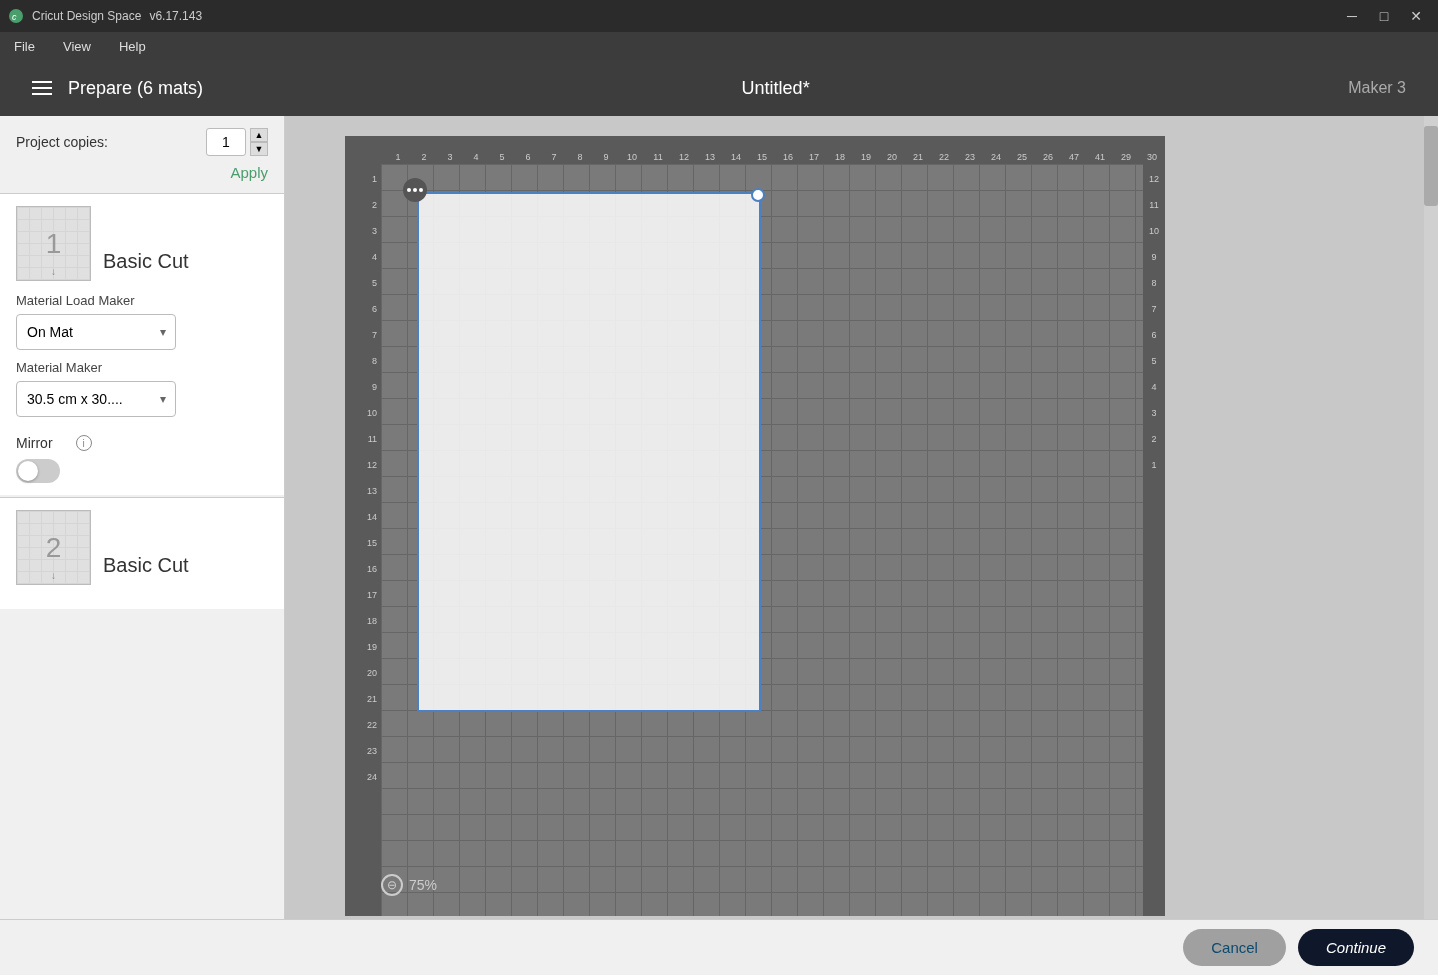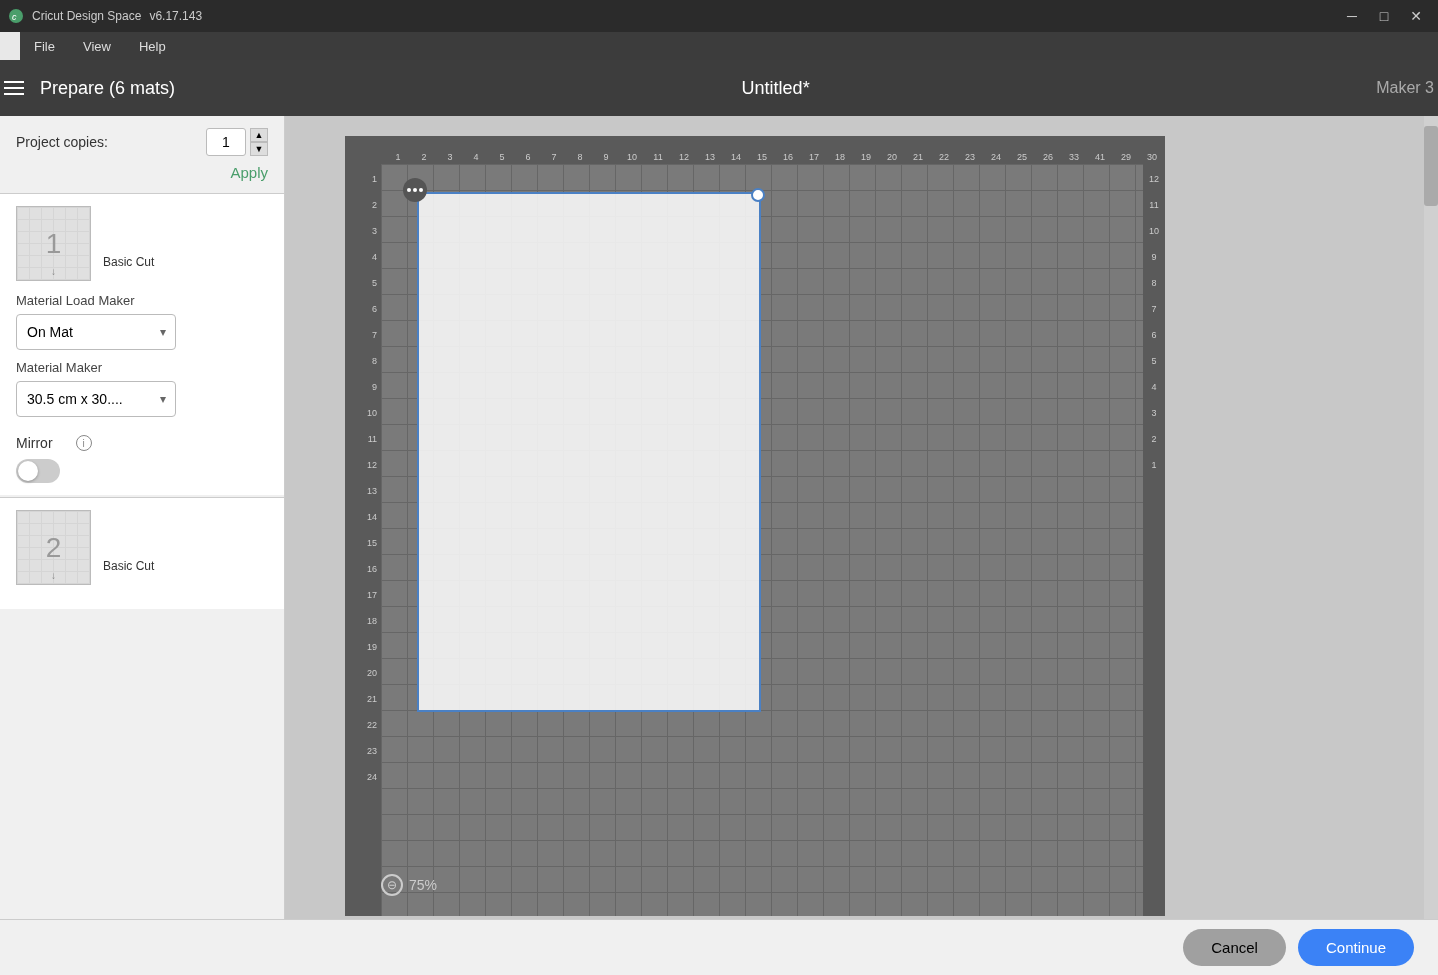--- a/index.html
+++ b/index.html
@@ -25,37 +25,36 @@
     }
 
     
     .menu-bar {
       height: 28px;
       background: #3c3c3c;
       display: flex;
       align-items: center;
       padding: 0 8px;
       gap: 16px;
-      margin-left: 20px;
     }
     .menu-item {
       color: #ddd;
       font-size: 13px;
       cursor: pointer;
       padding: 2px 6px;
     }
 
     
     .app-header {
       height: 56px;
       background: #3d3d3d;
       display: flex;
       align-items: center;
       justify-content: space-between;
-      padding: 0 4px;
+      padding: 0 32px;
       color: white;
     }
     .app-header-left { display: flex; align-items: center; gap: 16px; }
     .hamburger-icon { display: flex; flex-direction: column; gap: 4px; cursor: pointer; }
     .hamburger-icon span { width: 20px; height: 2px; background: white; display: block; }
     .app-title { font-size: 18px; font-weight: 400; color: white; }
     .app-center { font-size: 18px; color: white; }
     .app-right { font-size: 16px; color: #aaa; }
 
     
@@ -146,21 +145,21 @@
         repeating-linear-gradient(90deg, #ccc 0px, #ccc 1px, transparent 1px, transparent 12px);
       opacity: 0.5;
     }
     .mat-number {
       font-size: 28px; color: #999; font-weight: 300; position: relative; z-index: 1;
     }
     .mat-thumbnail-arrow {
       position: absolute; bottom: 3px; left: 50%; transform: translateX(-50%);
       font-size: 10px; color: #888;
     }
-    .mat-name { font-size: 12px; color: #333; font-weight: 400; margin-top: 36px; }
+    .mat-name { font-size: 20px; color: #333; font-weight: 400; margin-top: 36px; }
 
     .field-label { font-size: 13px; color: #444; margin-bottom: 6px; }
 
     .select-dropdown {
       width: 160px; height: 36px;
       border: 1px solid #bbb; border-radius: 4px;
       background: white;
       padding: 0 10px;
       font-size: 14px;
       appearance: none;
@@ -339,29 +338,29 @@
       background: #f0f0f0;
       border-top: 1px solid #ccc;
       display: flex;
       align-items: center;
       justify-content: flex-end;
       padding: 0 24px;
       gap: 12px;
     }
     .btn-cancel {
       padding: 10px 28px;
-      background: #a0a0a0; color: #000000;
+      background: #a0a0a0; color: #0c4a6e;
       border: none; border-radius: 24px;
       font-size: 15px; cursor: pointer;
     }
     .btn-continue {
       padding: 10px 28px;
-      background: #3b82f6; color: white;
+      background: #0f172a; color: white;
       border: none; border-radius: 24px;
-      font-size: 15px; cursor: pointer;
+      font-size: 15px; cursor: pointer; font-style: italic;
     }
 
     .divider { height: 1px; background: #ccc; margin: 0; }
   </style>
 </head>
 <body>
 
 <div class="title-bar">
   <div class="title-bar-left">
     <svg width="16" height="16" viewBox="0 0 16 16">
@@ -498,21 +497,21 @@
           <div class="ruler-top-num">17</div>
           <div class="ruler-top-num">18</div>
           <div class="ruler-top-num">19</div>
           <div class="ruler-top-num">20</div>
           <div class="ruler-top-num">21</div>
           <div class="ruler-top-num">22</div>
           <div class="ruler-top-num">23</div>
           <div class="ruler-top-num">24</div>
           <div class="ruler-top-num">25</div>
           <div class="ruler-top-num">26</div>
-          <div class="ruler-top-num">33</div>
+          <div class="ruler-top-num">47</div>
           <div class="ruler-top-num">41</div>
           <div class="ruler-top-num">29</div>
           <div class="ruler-top-num">30</div>
         </div>
 
         <div class="ruler-left">
           <div class="ruler-left-num">1</div>
           <div class="ruler-left-num">2</div>
           <div class="ruler-left-num">3</div>
           <div class="ruler-left-num">4</div>

